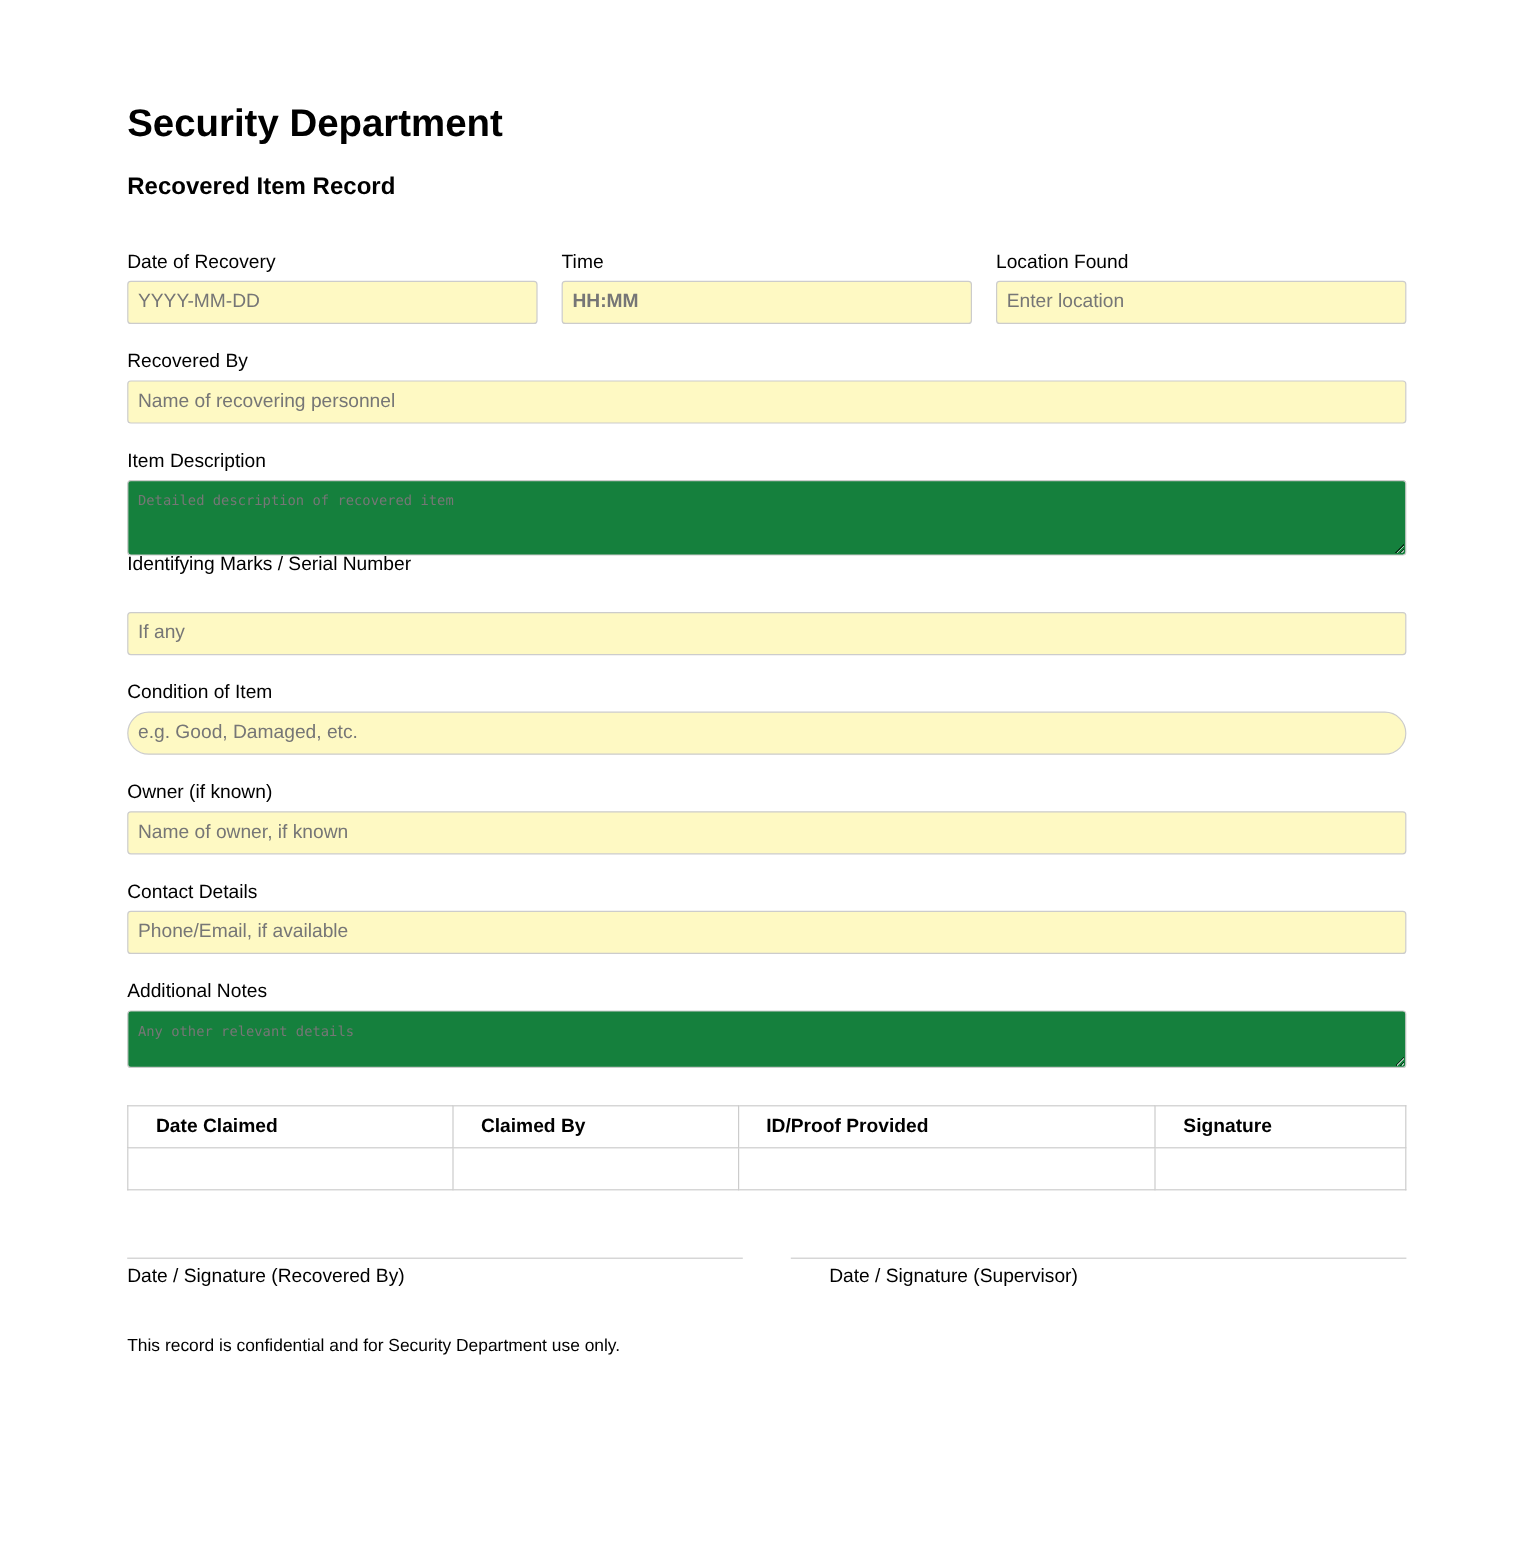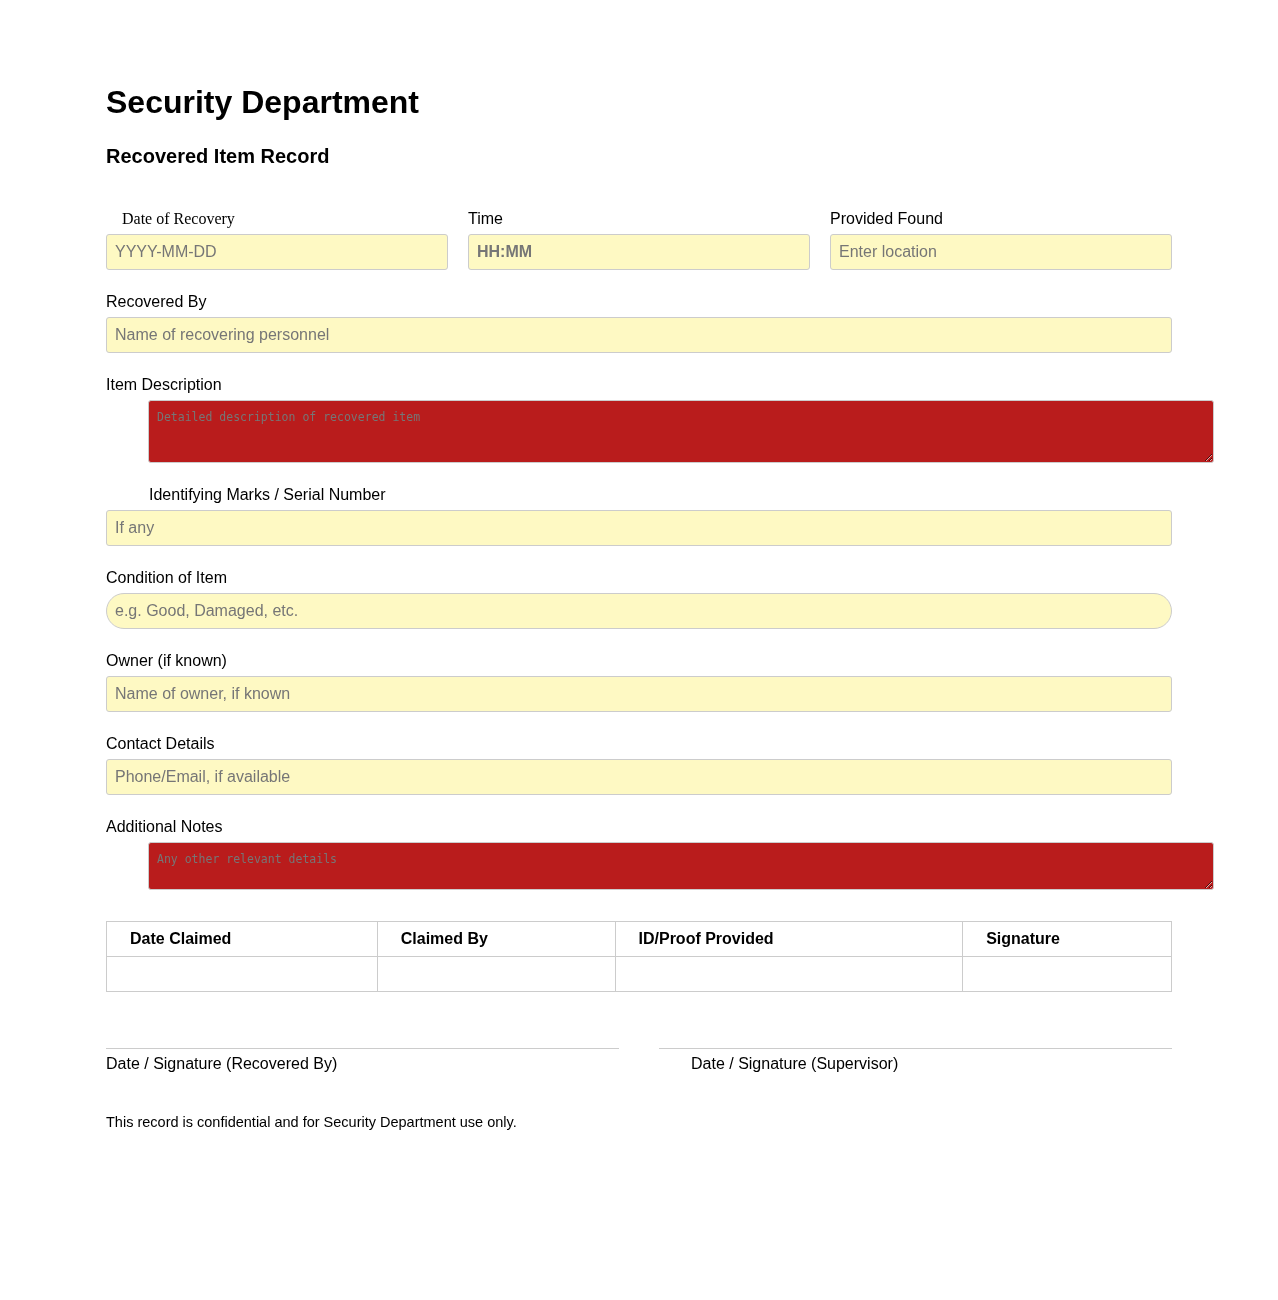--- a/index.html
+++ b/index.html
@@ -52,28 +52,27 @@
       font-size: 16px;
       padding: 0 8px;
       color: #000;
       outline: none;
     }
     .field::placeholder { color: #767676; }
     .area {
       position: absolute;
       border: 1px solid #cccccc;
       border-radius: 3px;
-      background: #b91c1c;
+      background: #15803d;
       font-family: "DejaVu Sans Mono", "Liberation Mono", monospace;
       font-size: 11.5px;
       padding: 9px 8px;
       resize: vertical;
       outline: none;
       color: #000;
-      margin-left: 42px;
     }
     .area::placeholder { color: #767676; }
     table.claims {
       position: absolute;
       top: 921px;
       left: 0;
       width: 1066px;
       border-collapse: collapse;
       font-size: 16px;
     }
@@ -108,36 +107,36 @@
     }
   </style>
 </head>
 <body>
 
 <div class="page">
 
   <h1>Security Department</h1>
   <h2>Recovered Item Record</h2>
 
-  <label class="label" style="top:210px; left:16px;font-family:Liberation Serif, serif;">Date of Recovery</label>
+  <label class="label" style="top:210px; left:0;">Date of Recovery</label>
   <input class="field" type="text" style="top: 234px; left: 0px; width: 342px;" placeholder="YYYY-MM-DD">
 
   <label class="label" style="top:210px; left:362px;">Time</label>
   <input class="field" type="text" style="top: 234px; left: 362px; width: 342px; font-weight: bold;" placeholder="HH:MM">
 
-  <label class="label" style="top:210px; left:724px;">Provided Found</label>
+  <label class="label" style="top:210px; left:724px;">Location Found</label>
   <input class="field" type="text" style="top: 234px; left: 724px; width: 342px;" placeholder="Enter location">
 
   <label class="label" style="top:293px; left:0;">Recovered By</label>
   <input class="field" type="text" style="top: 317px; left: 0px; width: 1066px;" placeholder="Name of recovering personnel">
 
   <label class="label" style="top:376px; left:0;">Item Description</label>
   <textarea class="area" style="top: 400px; left: 0px; width: 1066px; height: 63px;" placeholder="Detailed description of recovered item"></textarea>
 
-  <label class="label" style="top:486px; left:0;margin-left:43px;">Identifying Marks / Serial Number</label>
+  <label class="label" style="top:462px; left:0;">Identifying Marks / Serial Number</label>
   <input class="field" type="text" style="top: 510px; left: 0px; width: 1066px;" placeholder="If any">
 
   <label class="label" style="top:569px; left:0;">Condition of Item</label>
   <input class="field" type="text" style="top: 593px; left: 0px; width: 1066px; border-radius: 18px;" placeholder="e.g. Good, Damaged, etc.">
 
   <label class="label" style="top:652px; left:0;">Owner (if known)</label>
   <input class="field" type="text" style="top: 676px; left: 0px; width: 1066px;" placeholder="Name of owner, if known">
 
   <label class="label" style="top:735px; left:0;">Contact Details</label>
   <input class="field" type="text" style="top: 759px; left: 0px; width: 1066px;" placeholder="Phone/Email, if available">

